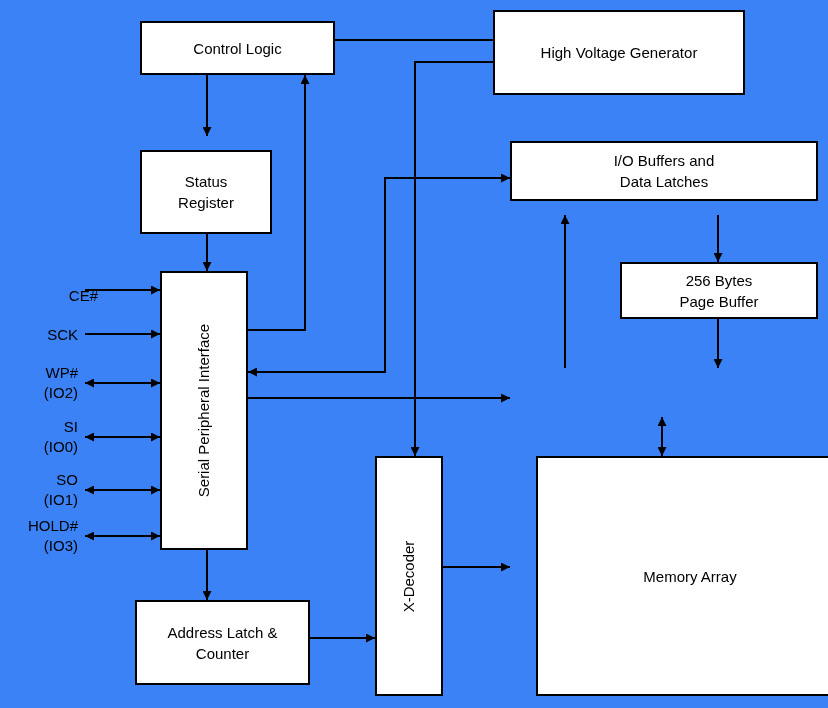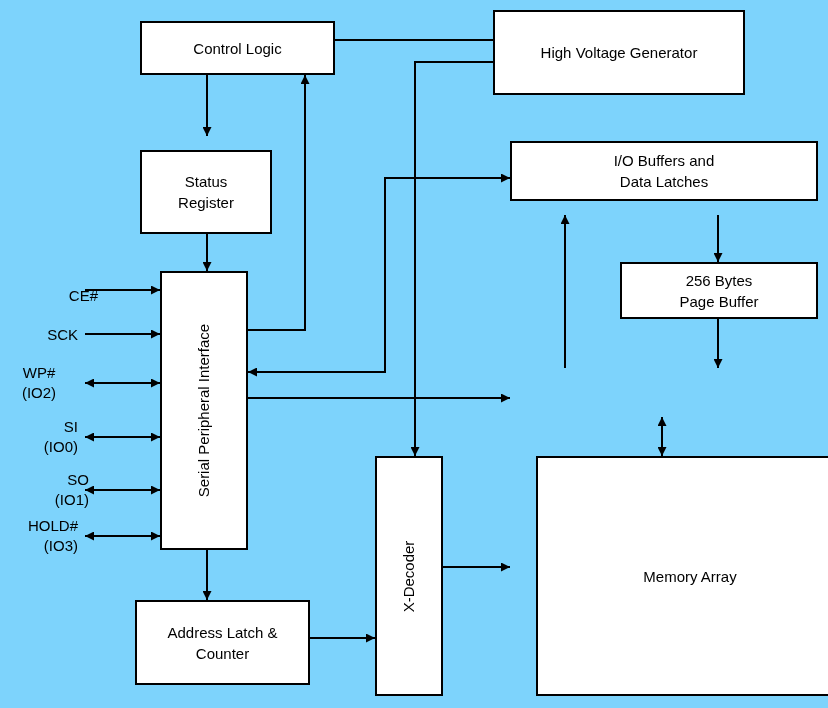--- a/index.html
+++ b/index.html
@@ -7,21 +7,21 @@
     padding: 0;
     background: #ffffff;
     width: 828px;
     height: 708px;
     font-family: "Liberation Sans", sans-serif;
   }
   .canvas {
     position: relative;
     width: 828px;
     height: 708px;
-    background: #7dd3fc;
+    background: #3b82f6;
     overflow: hidden;
   }
   .wires {
     position: absolute;
     left: 0;
     top: 0;
     width: 828px;
     height: 708px;
   }
   .box {
@@ -146,31 +146,31 @@
   </div>
 
   <div class="pin" style="top:286px;padding-left:20px;">
     <div>CE#</div>
   </div>
 
   <div class="pin" style="top:325px;">
     <div>SCK</div>
   </div>
 
-  <div class="pin" style="top:363px;text-align:center;">
+  <div class="pin" style="top:363px;">
     <div>WP#</div>
     <div>(IO2)</div>
   </div>
 
   <div class="pin" style="top:417px;">
     <div>SI</div>
     <div>(IO0)</div>
   </div>
 
-  <div class="pin" style="top:470px;margin-left:11px;">
+  <div class="pin" style="top:470px;">
     <div>SO</div>
     <div>(IO1)</div>
   </div>
 
   <div class="pin" style="top:516px;">
     <div>HOLD#</div>
     <div>(IO3)</div>
   </div>
 
 </div>

